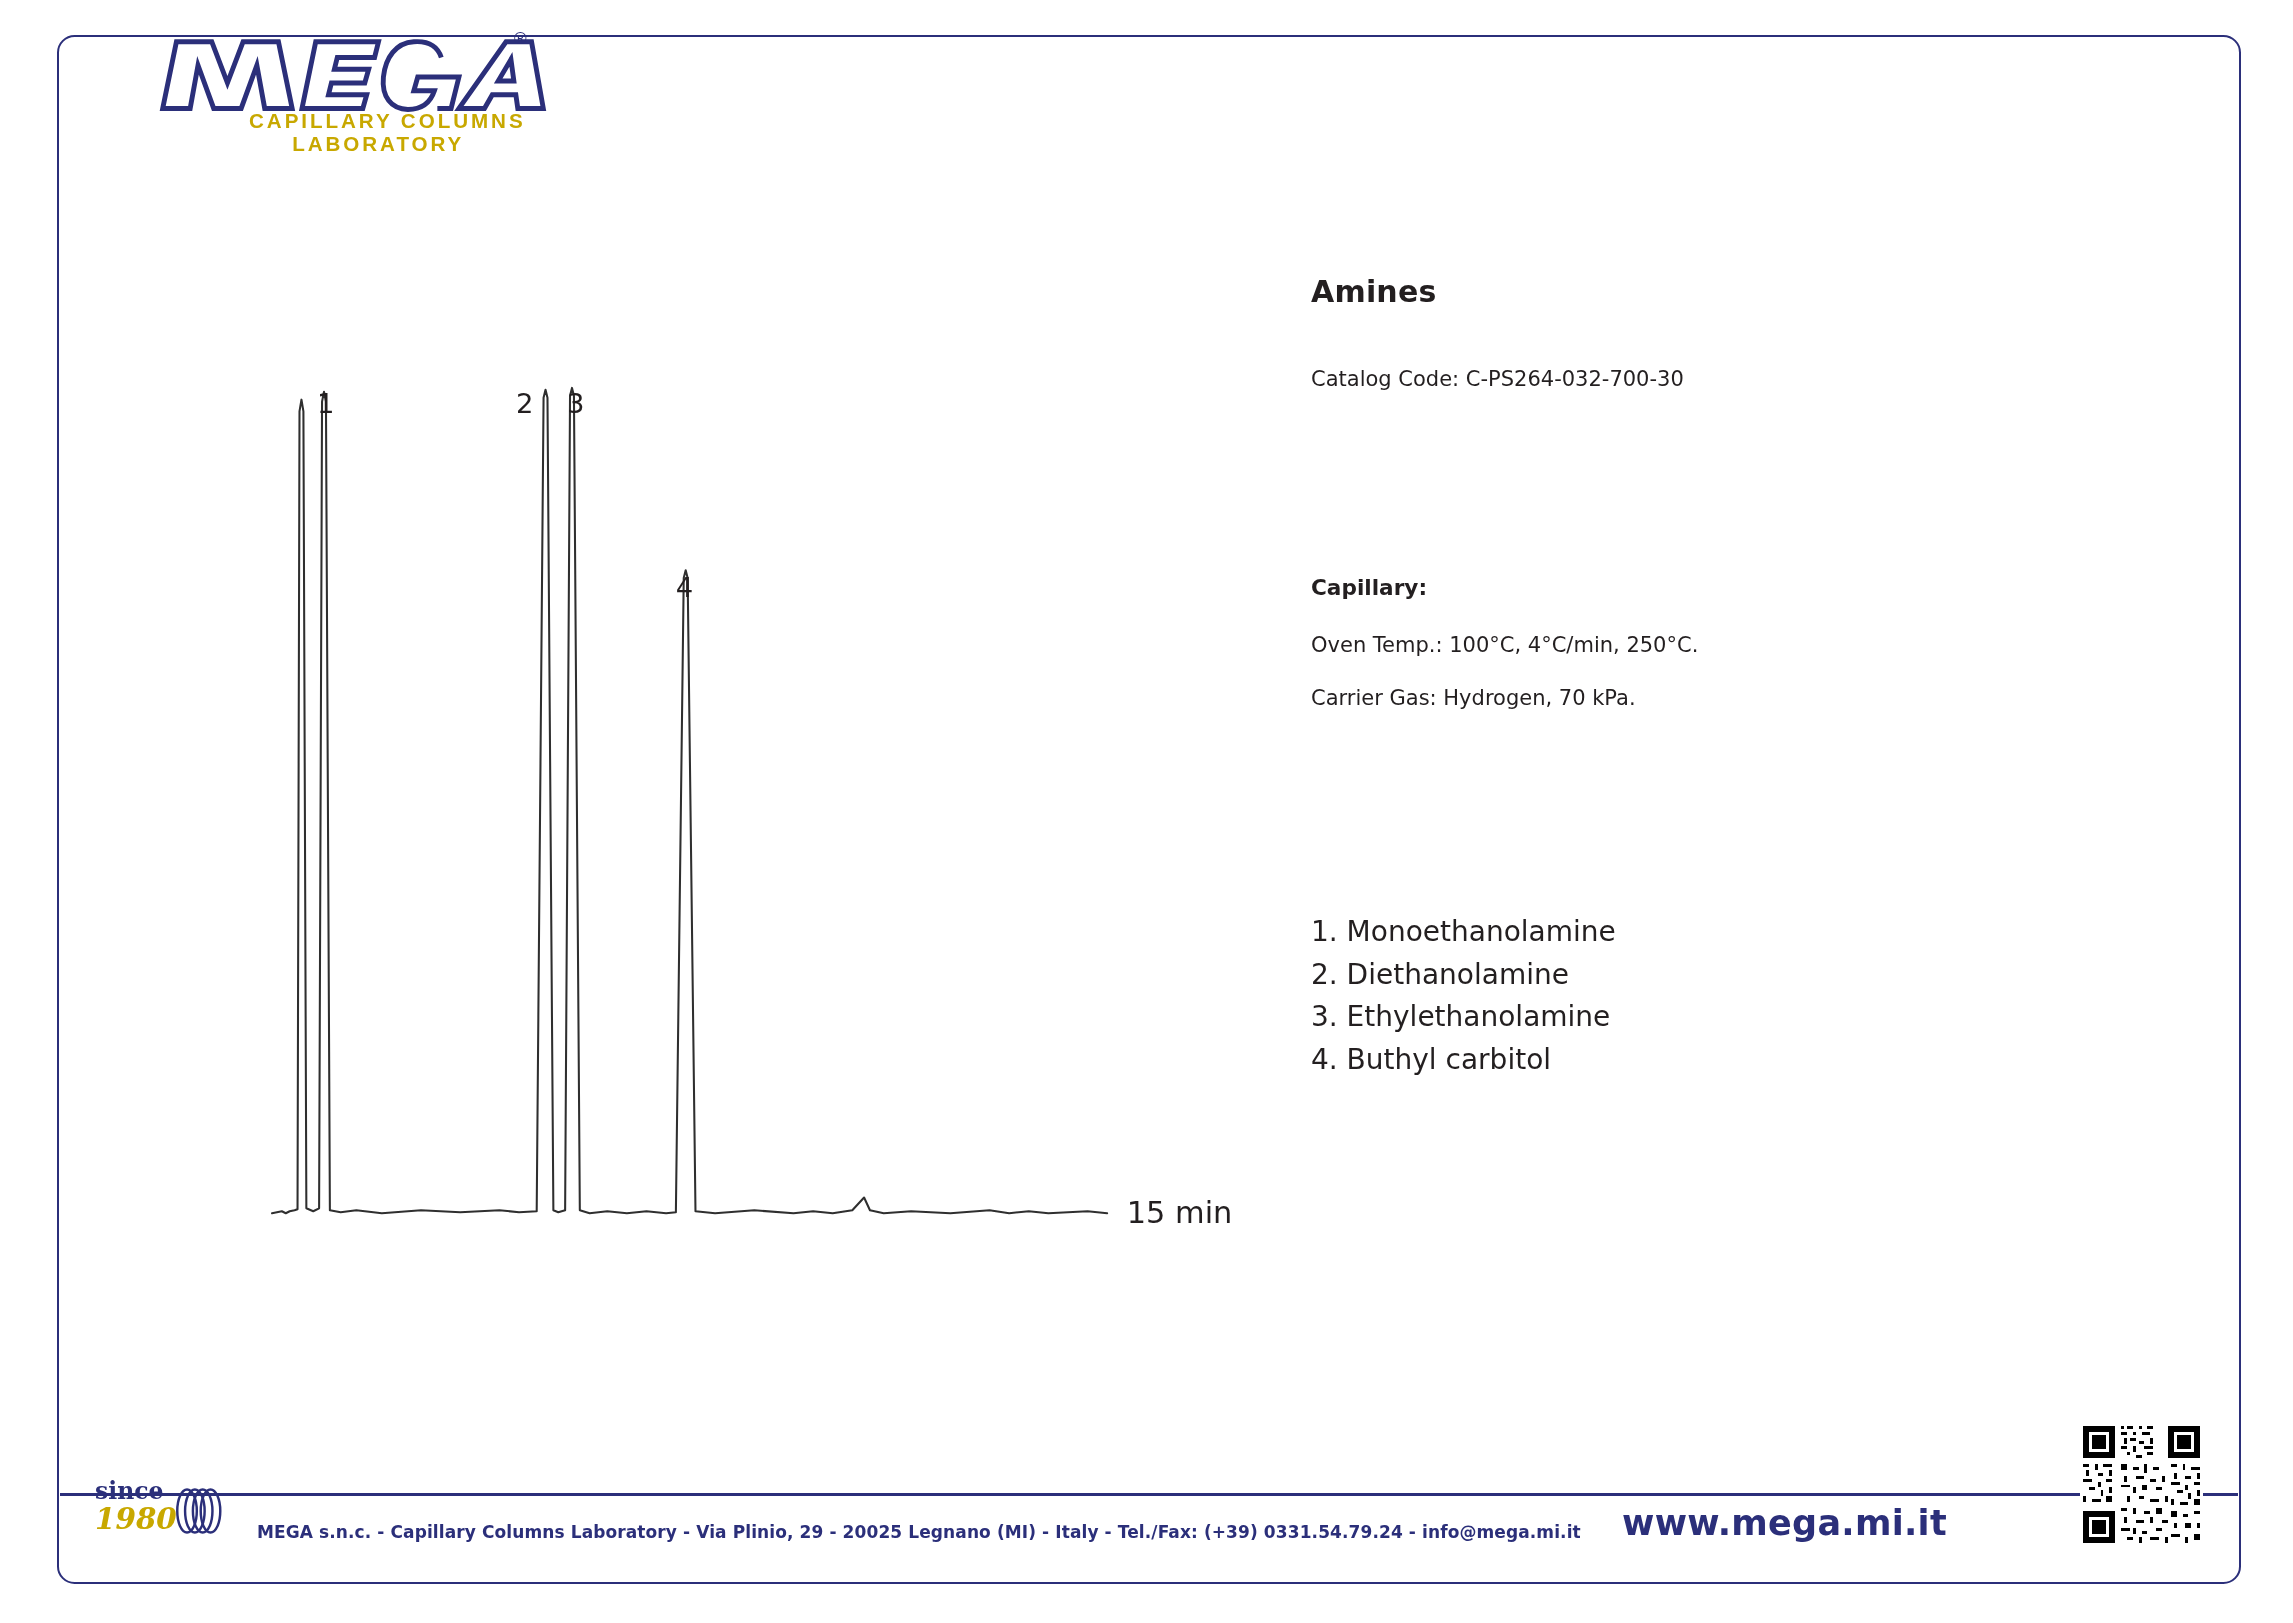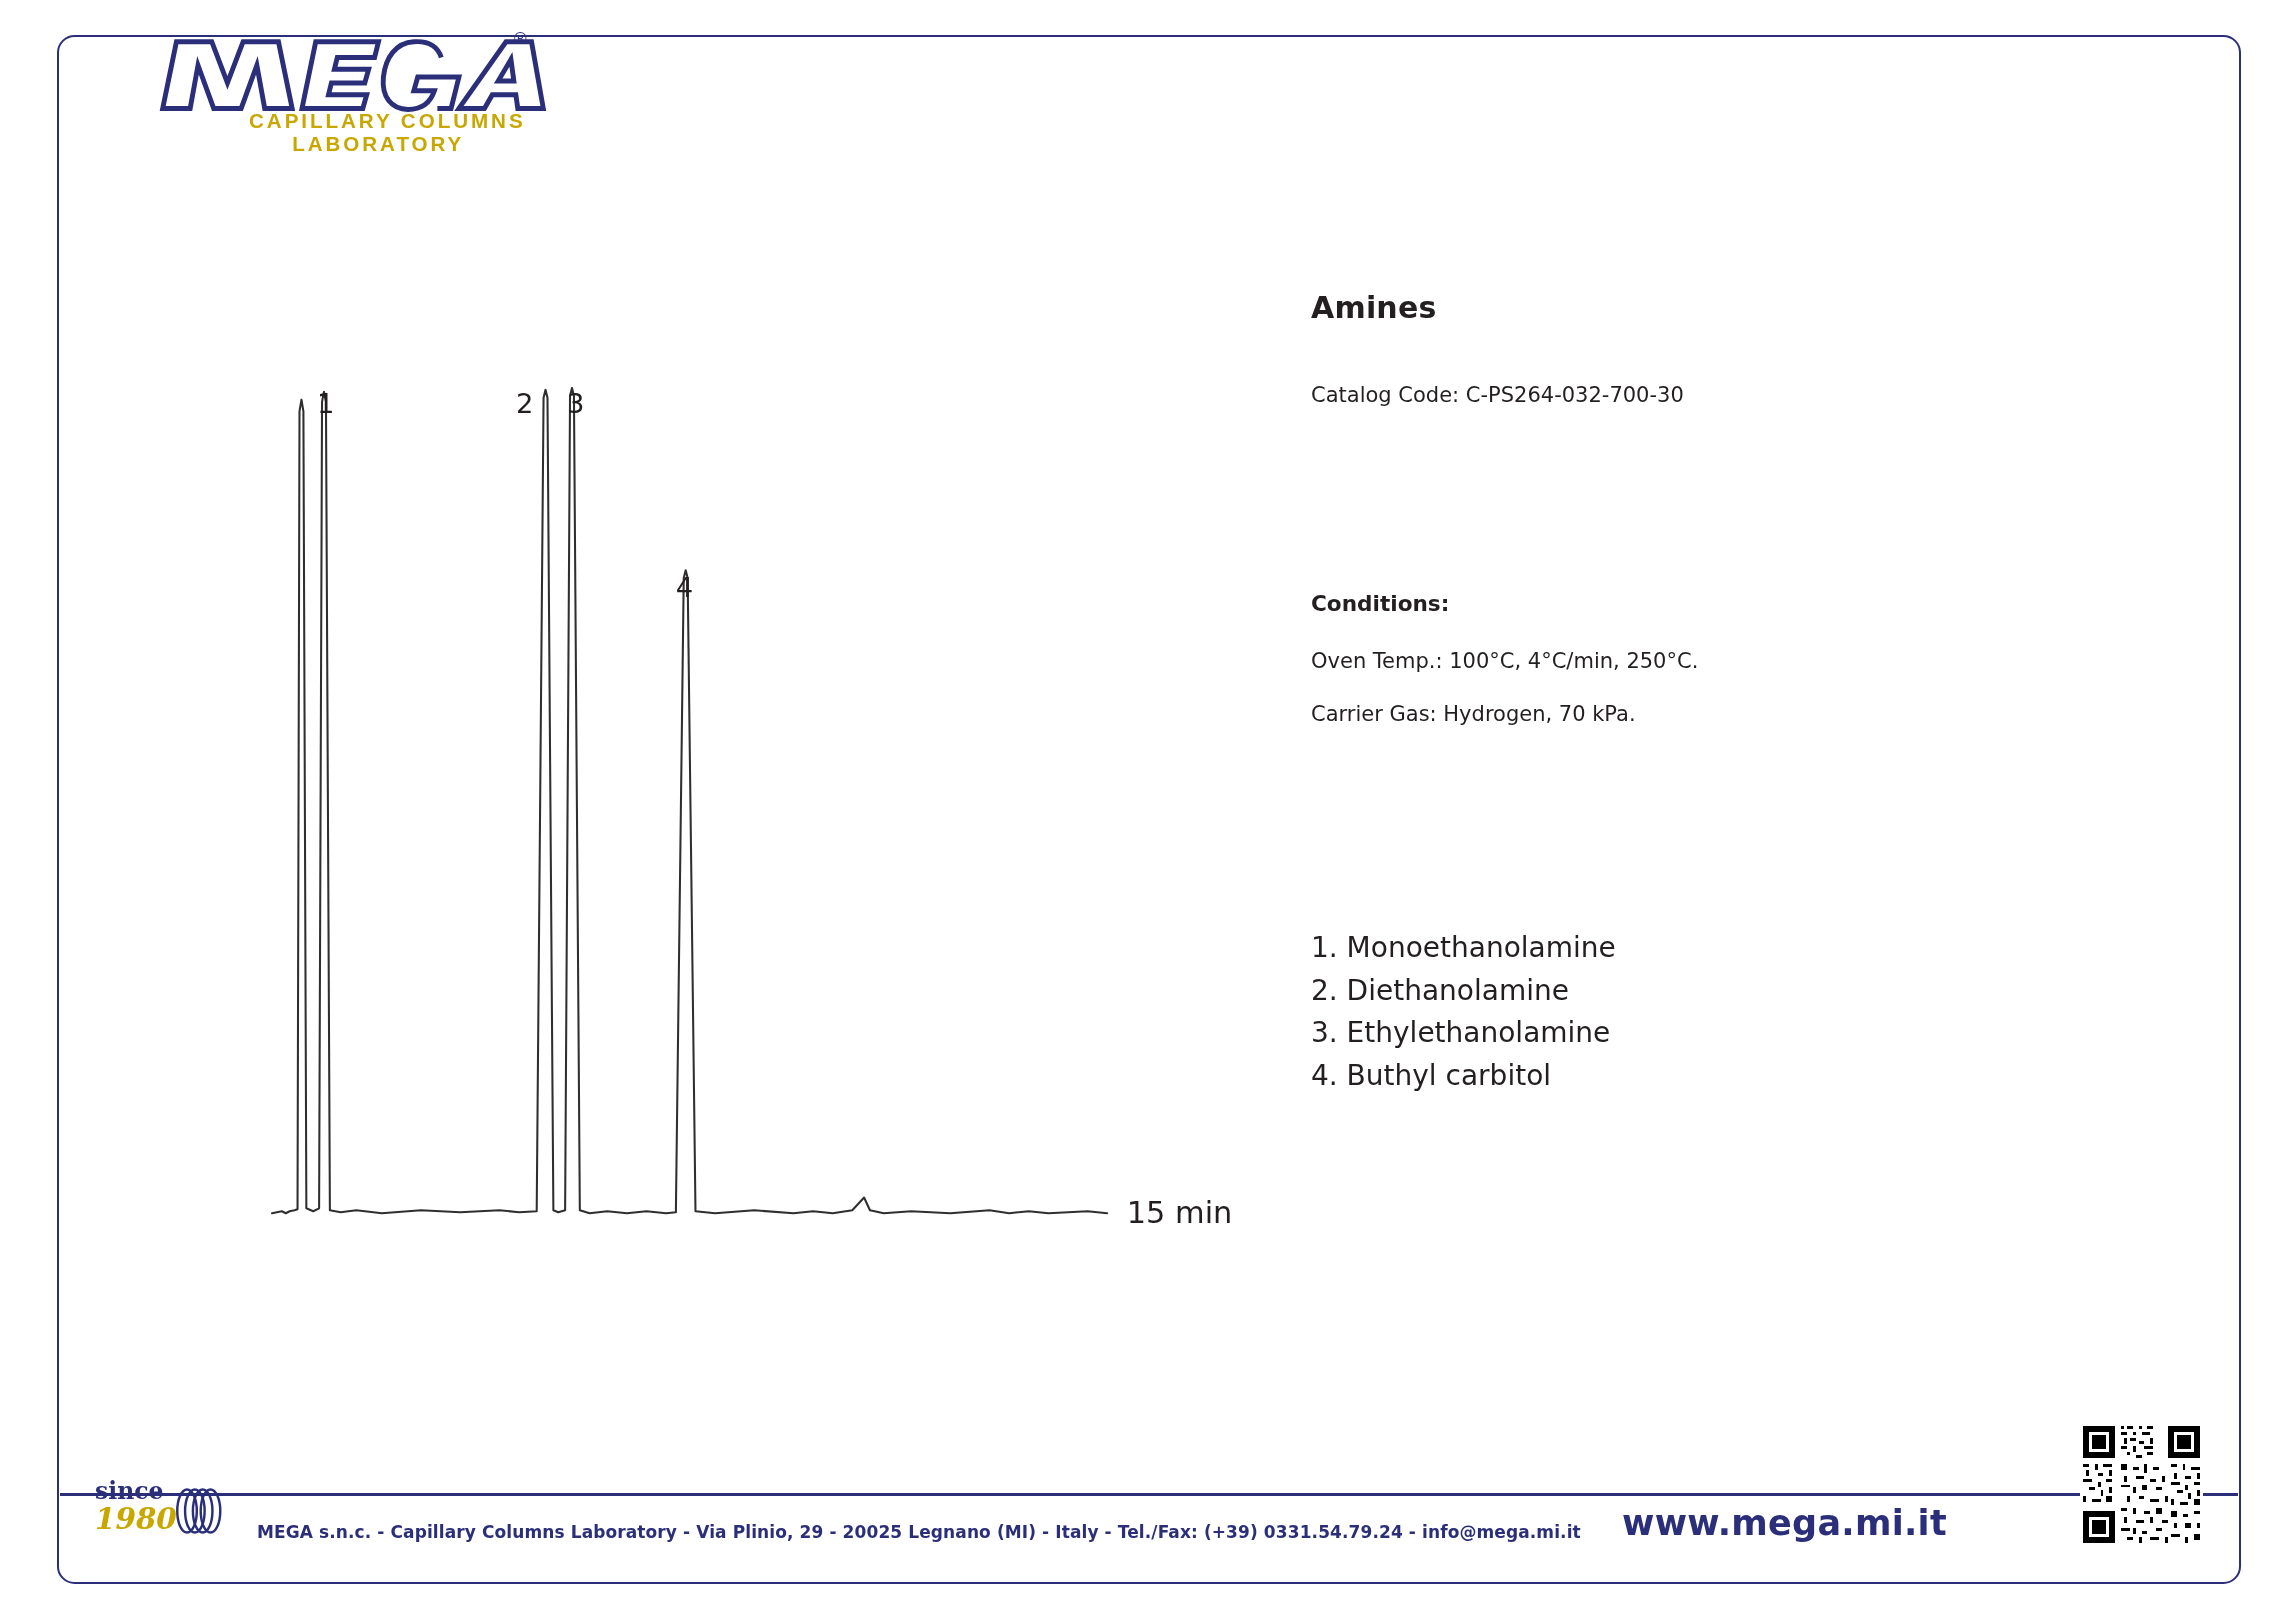--- a/index.html
+++ b/index.html
@@ -50,21 +50,21 @@
     position: absolute;
     left: 1311px;
     top: 274px;
     width: 863px;
     color: #231f20;
   }
   .title {
     font-size: 30px;
     font-weight: bold;
     letter-spacing: 0.2px;
-    margin: 16px 0 55px 0;
+    margin: 0 0 55px 0;
   }
   .line {
     font-size: 21px;
     margin: 0 0 11.8px 0;
     line-height: 1.45;
   }
   .line b { font-weight: bold; }
   .spacer-lg { height: 169px; }
   .section-head {
     font-size: 21.6px;
@@ -194,21 +194,21 @@
 
 <div class="info">
   <h1 class="title">Amines</h1>
 
   <p class="line">
     <span>Catalog Code: </span><span>C-PS264-032-700-30</span>
   </p>
 
   <div class="spacer-lg"></div>
 
-  <p class="section-head">Conditions:</p>
+  <p class="section-head">Capillary:</p>
   <p class="cond-line">Oven Temp.: 100°C, 4°C/min, 250°C.</p>
   <p class="cond-line">Carrier Gas: Hydrogen, 70 kPa.</p>
 
   <div class="spacer-xl"></div>
 
   <p class="peak-line">1. Monoethanolamine</p>
   <p class="peak-line">2. Diethanolamine</p>
   <p class="peak-line">3. Ethylethanolamine</p>
   <p class="peak-line">4. Buthyl carbitol</p>
 </div>

